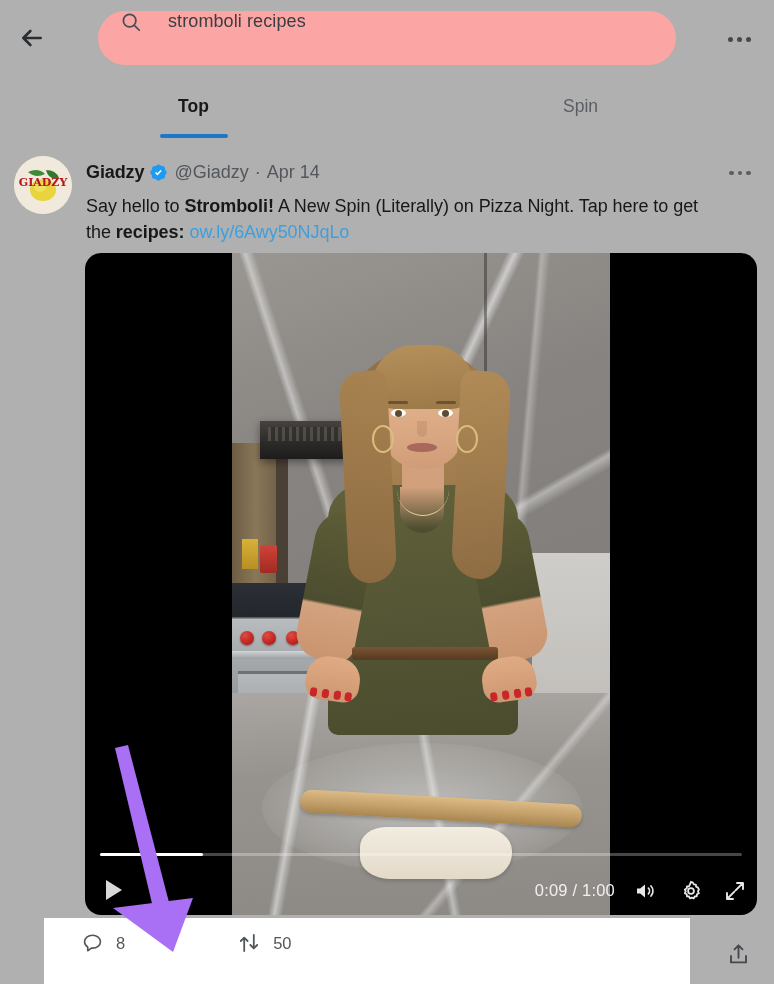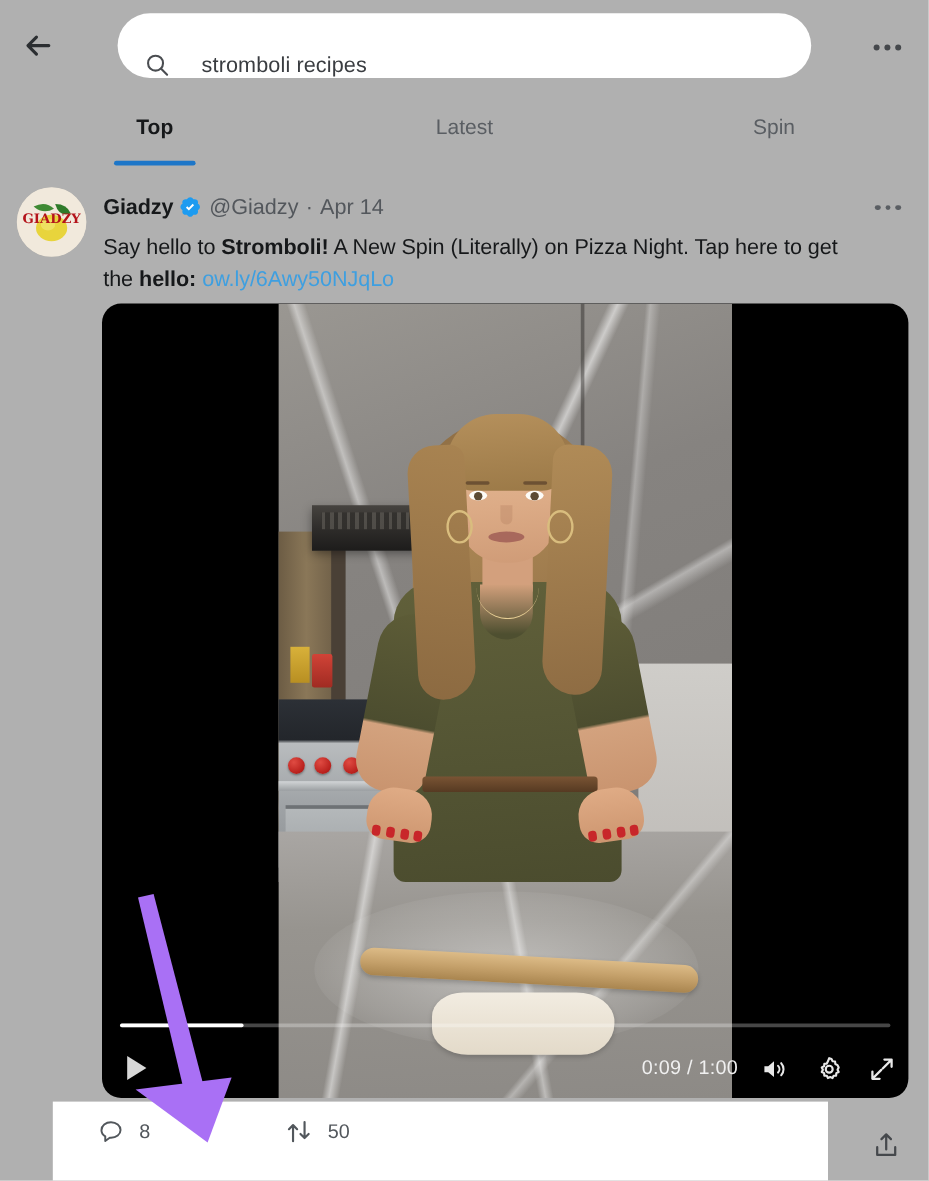--- a/index.html
+++ b/index.html
@@ -32,24 +32,24 @@
     display: flex; align-items: center; justify-content: center;
     border-radius: 50%;
     cursor: pointer;
   }
   .back-btn svg { display: block; }
 
   .search-pill {
     position: absolute;
     left: 98px; top: 11px;
     width: 578px; height: 54px;
-    background: #ffffff;
+    background: #fca5a5;
     border-radius: 27px;
     display: flex;
-    align-items: flex-end;
+    align-items: flex-start;
     cursor: text;
   }
   .search-icon {
     margin-left: 22px;
     width: 22px; height: 22px;
     flex: 0 0 auto;
     display: flex; align-items: center; justify-content: center;
   }
   .search-text {
     margin-left: 26px;
@@ -571,23 +571,20 @@
       <i></i>
       <i></i>
       <i></i>
     </div>
   </div>
 
   <div class="tabs">
     <div class="tab active">
       <span>Top</span>
       <span class="underline"></span>
-    </div>
-    <div class="tab">
-      <span>Latest</span>
     </div>
     <div class="tab">
       <span>Spin</span>
     </div>
   </div>
 
   <div class="tweet">
 
     <div class="avatar">
       <svg width="58" height="58" viewBox="0 0 58 58">
@@ -614,21 +611,21 @@
             <path fill="#1d9bf0" d="M22.25 12c0-1.43-.88-2.67-2.19-3.34.46-1.39.2-2.9-.81-3.91s-2.52-1.27-3.91-.81C14.67 2.63 13.43 1.75 12 1.75s-2.67.88-3.34 2.19c-1.39-.46-2.9-.2-3.91.81s-1.27 2.52-.81 3.91C2.63 9.33 1.75 10.57 1.75 12s.88 2.67 2.19 3.34c-.46 1.39-.2 2.9.81 3.91s2.52 1.27 3.91.81c.67 1.31 1.91 2.19 3.34 2.19s2.67-.88 3.34-2.19c1.39.46 2.9.2 3.91-.81s1.27-2.52.81-3.91c1.31-.67 2.19-1.91 2.19-3.34z"></path>
             <path fill="#fff" d="M10.6 15.7l-3.1-3 1.4-1.45 1.7 1.65 4-4.2 1.45 1.4z"></path>
           </svg>
         </span>
         <span class="handle">@Giadzy</span>
         <span class="handle" style="margin-left:6px;">·</span>
         <span class="handle" style="margin-left:6px;">Apr 14</span>
       </div>
 
       <div class="tweet-text">
-        <span>Say hello to </span><b>Stromboli!</b><span> A New Spin (Literally) on Pizza Night. Tap here to get the </span><b>hello:</b> <a class="tweet-link">ow.ly/6Awy50NJqLo</a>
+        <span>Say hello to </span><b>Stromboli!</b><span> A New Spin (Literally) on Pizza Night. Tap here to get the </span><b>recipes:</b> <a class="tweet-link">ow.ly/6Awy50NJqLo</a>
       </div>
     </div>
   </div>
 
   <div class="video">
     <div class="video-inner">
       <div class="vid-scene">
         <div class="marble"></div>
         <div class="marble-seam"></div>
         <div class="wall-right"></div>

